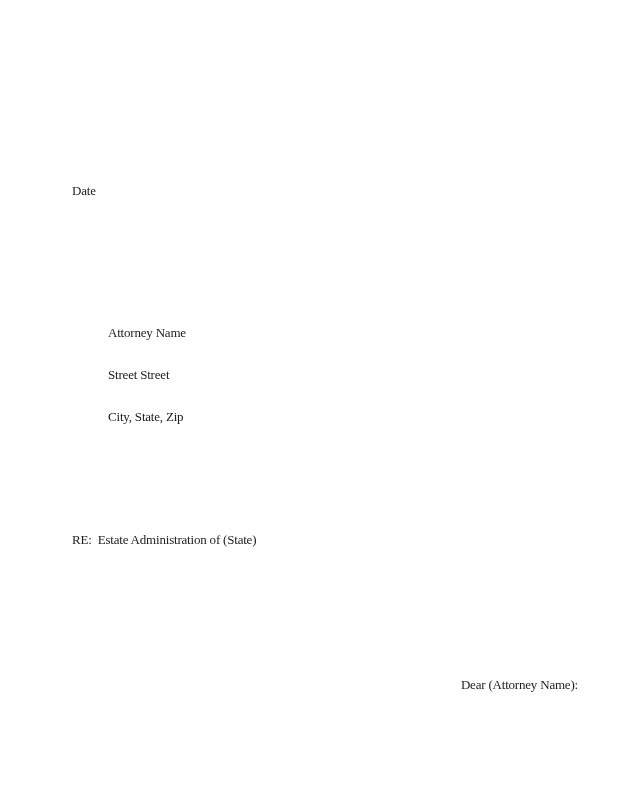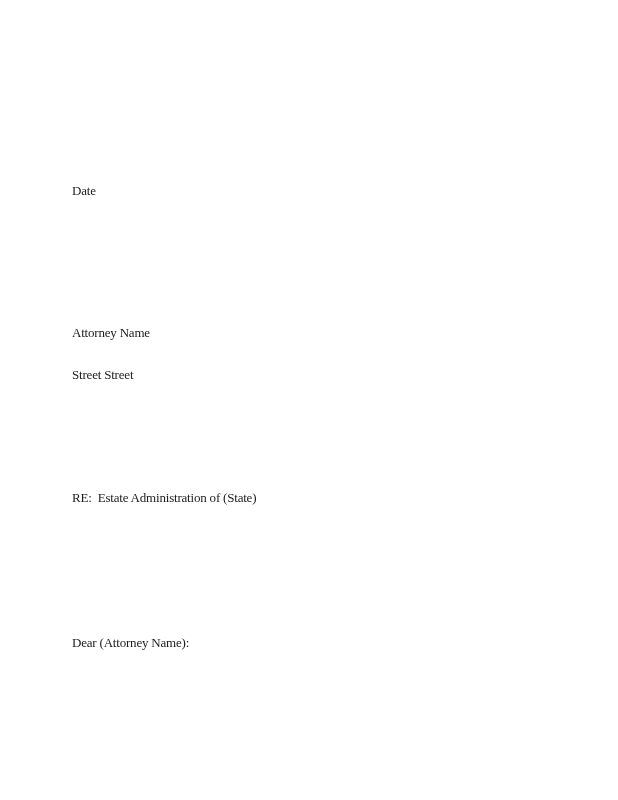--- a/index.html
+++ b/index.html
@@ -20,38 +20,39 @@
     font-family: "Liberation Serif", "DejaVu Serif", serif;
     font-size: 13px;
     line-height: 14px;
     letter-spacing: -0.2px;
     color: #1c1c1c;
     white-space: pre-wrap;       
     filter: blur(0.3px);         
   }
   .line { min-height: 14px; }
   .block-date        { margin-bottom: 30px; }
-  .block-recipient   { margin-bottom: 11px; }
+  .block-recipient   { margin-bottom: 11px; margin-left: 36px; }
   .block-subject     { margin-bottom: 33px; }
-  .block-salutation  { margin-bottom: 14px; }
+  .block-salutation  { margin-bottom: 14px; text-align: right; }
   .block-para1       { margin-bottom: 14px; }
 </style>
 </head>
 <body>
 
 <div class="page">
   <div class="letter">
 
     <div class="block-date">
       <div class="line">Date</div>
     </div>
 
     <div class="block-recipient">
       <div class="line">Attorney Name</div>
       <div class="line">Street Street</div>
+      <div class="line">City, State, Zip</div>
     </div>
 
     <div class="block-subject">
       <div class="line">RE:  Estate Administration of (State)</div>
     </div>
 
     <div class="block-salutation">
       <div class="line">Dear (Attorney Name):</div>
     </div>
 

